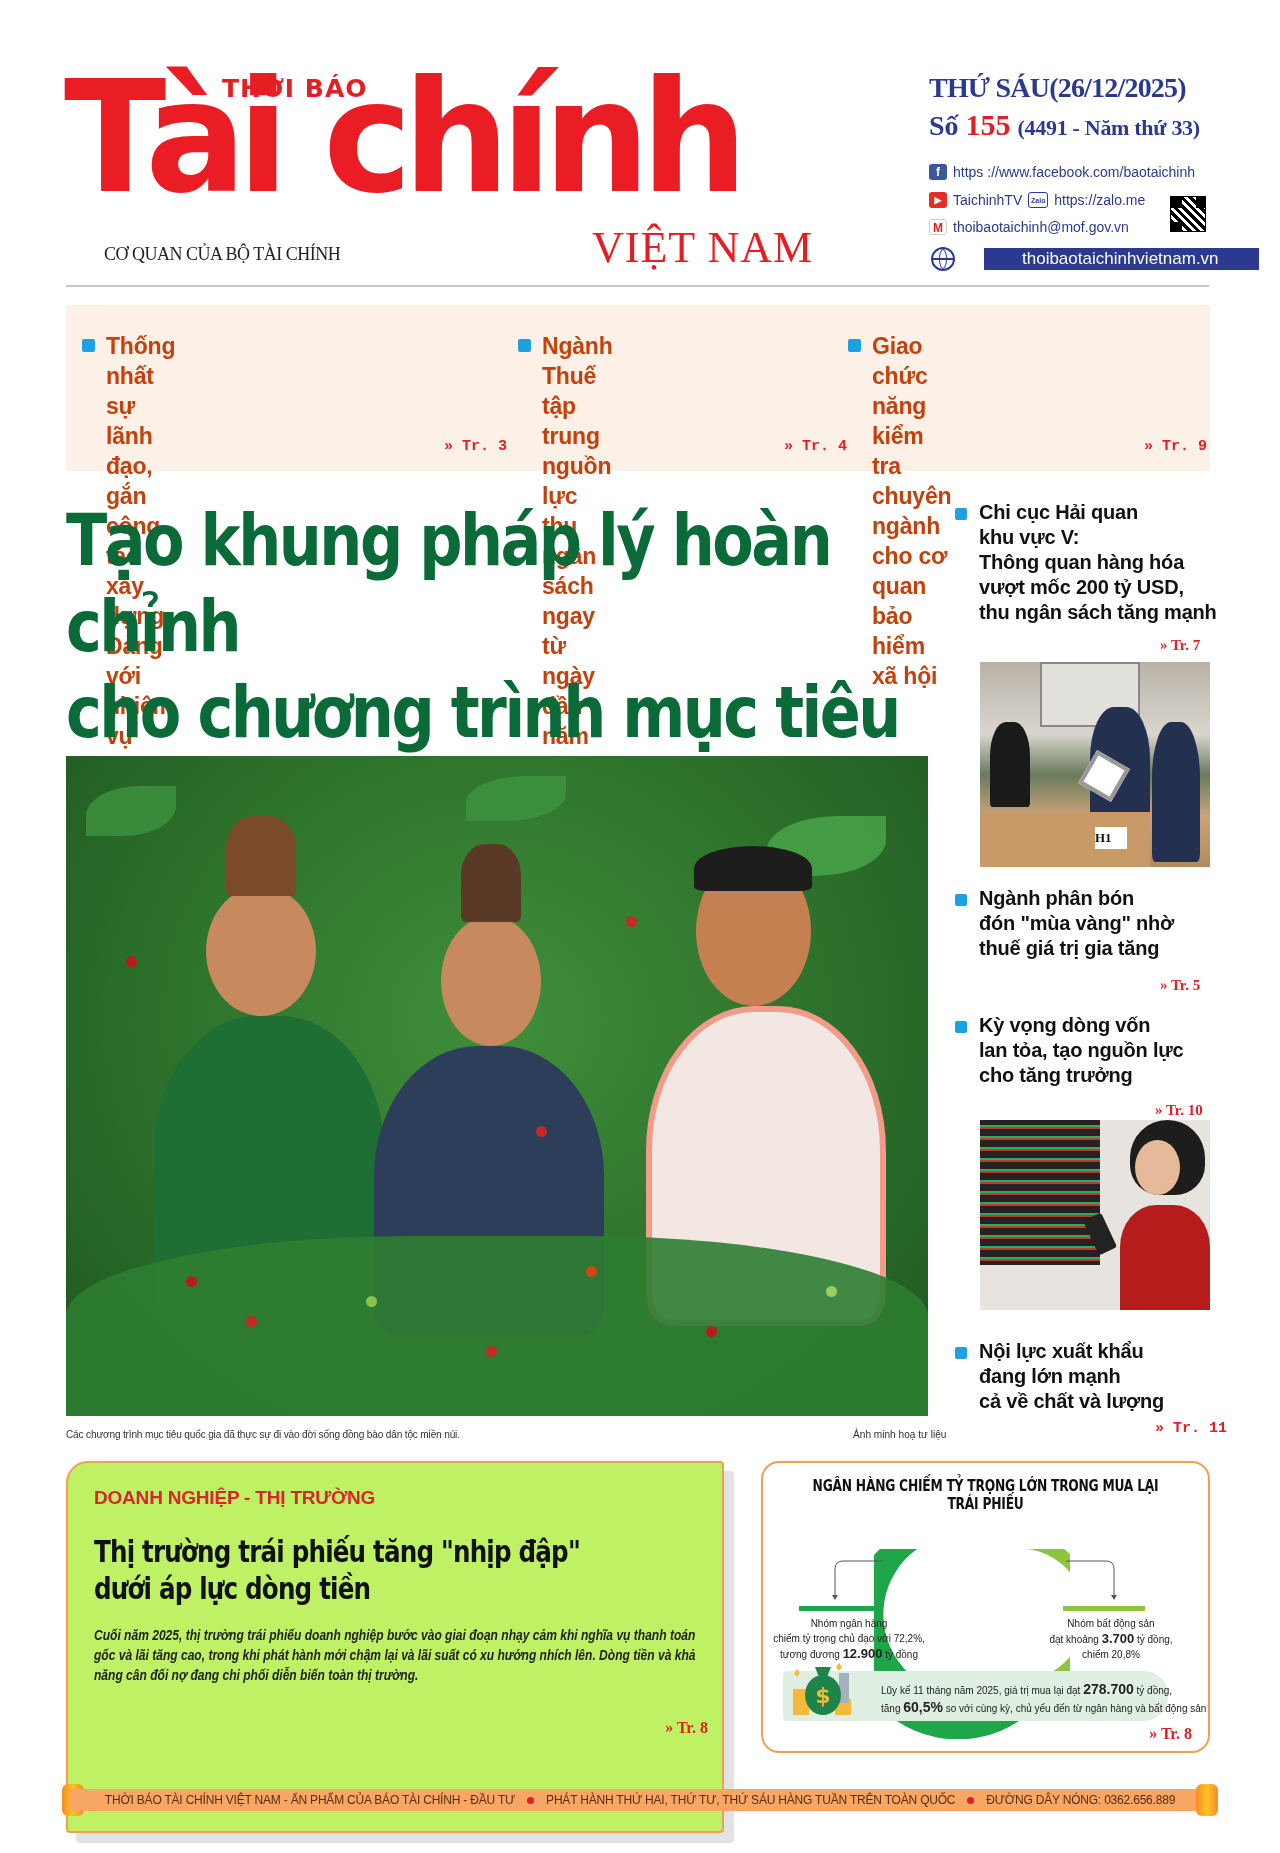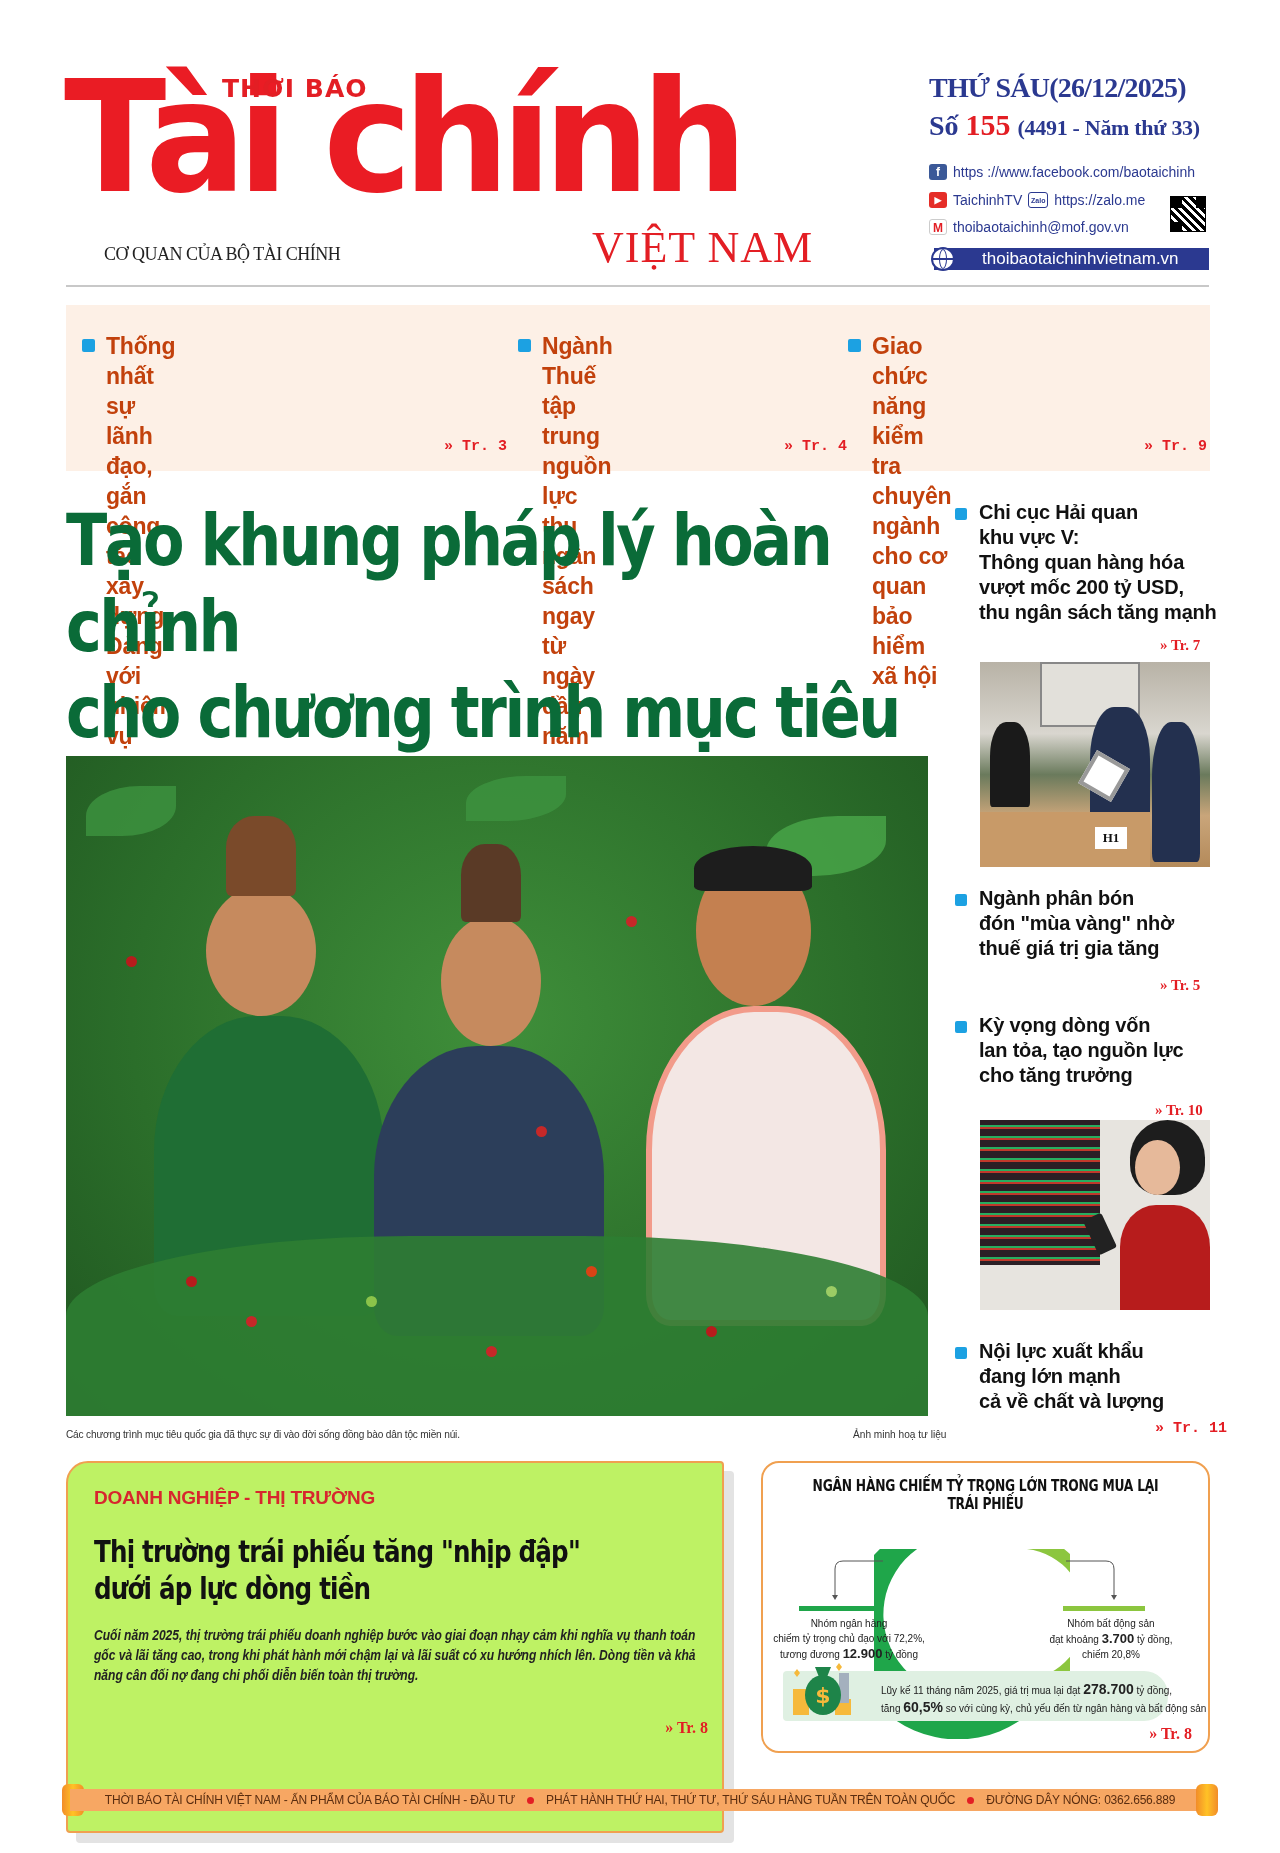--- a/index.html
+++ b/index.html
@@ -24,21 +24,21 @@
   .ico-fb { background: #3b5998; }
   .ico-yt { background: #e52d27; font-size: 9px; }
   .ico-zalo { background: #fff; border: 1px solid #2b3990; color: #2b3990; font-size: 7px; width: 20px; }
   .ico-mail { background: #fff; border: 1px solid #ccc; color: #e31e24; }
   .qr { left: 1170px; top: 196px; width: 36px; height: 36px;
         background:
           linear-gradient(#000,#000) 0 0/11px 11px no-repeat,
           linear-gradient(#000,#000) 25px 0/11px 11px no-repeat,
           linear-gradient(#000,#000) 0 25px/11px 11px no-repeat,
           repeating-linear-gradient(45deg,#000 0 3px,#fff 3px 6px); border: 1px solid #000; }
-  .web-bar { left: 934px; top: 248px; width: 275px; height: 22px; background: #2b3990; color: #fff; font-size: 17px; line-height: 22px; padding-left: 48px; }
+  .web-bar { left: 984px; top: 248px; width: 275px; height: 22px; background: #2b3990; color: #fff; font-size: 17px; line-height: 22px; padding-left: 38px; }
   .globe { left: 931px; top: 247px; width: 24px; height: 24px; border-radius: 50%; background: #fff; border: 2px solid #2b3990; }
   .globe::before { content: ""; position: absolute; left: 6px; top: 0; width: 8px; height: 20px; border: 1.5px solid #2b3990; border-radius: 50%; box-sizing: border-box; }
   .globe::after { content: ""; position: absolute; left: 0; top: 9px; width: 20px; height: 1.5px; background: #2b3990; }
 
   
   .teasers { left: 66px; top: 305px; width: 1144px; height: 166px; background: #fdf0e6; }
   .teaser { position: absolute; top: 26px; }
   .teaser .bullet { position: absolute; left: 0; top: 8px; width: 13px; height: 13px; background: #1ca1e2; border-radius: 2px; }
   .teaser .txt { position: absolute; left: 24px; top: 0; font-weight: bold; font-size: 23px; line-height: 30px; color: #c2410c; white-space: pre-line; letter-spacing: -0.2px; }
   .teaser-pg { position: absolute; font-family: Liberation Mono, monospace; font-weight: bold; font-size: 15px; color: #e31e24; top: 133px; }
@@ -205,21 +205,21 @@
 </div>
 <div class="abs side-pg" style="left:1160px;top:637px;">» Tr. 7</div>
 
 <div class="abs photo-customs">
   <div class="abs" style="left:60px;top:0;width:100px;height:65px;background:#e2e0da;border:2px solid #888;"></div>
   <div class="abs" style="left:10px;top:60px;width:40px;height:85px;background:#1a1a1a;border-radius:40% 40% 6% 6%;"></div>
   <div class="abs" style="left:110px;top:45px;width:60px;height:130px;background:#23304f;border-radius:40% 40% 6% 6%;"></div>
   <div class="abs" style="left:172px;top:60px;width:48px;height:140px;background:#23304f;border-radius:40% 40% 6% 6%;"></div>
   <div class="abs" style="left:105px;top:95px;width:38px;height:38px;background:#fff;border:4px solid #999;transform:rotate(30deg);"></div>
   <div class="abs" style="left:0;top:150px;width:170px;height:55px;background:#c89a68;"></div>
-  <div class="abs" style="left:115px;top:165px;width:32px;height:22px;background:#fff;font-family:'Liberation Serif',serif;font-size:13px;font-weight:bold;text-align:center;line-height:22px;">H1</div>
+  <div class="abs" style="left:115px;top:165px;width:32px;height:22px;background:#fff;font-family:'Liberation Serif',serif;font-size:13px;font-weight:bold;text-align:left;line-height:22px;">H1</div>
 </div>
 
 <div class="abs side-item" style="top:886px;">
   <span class="bullet"></span>
   <div class="txt">Ngành phân bón
 đón "mùa vàng" nhờ
 thuế giá trị gia tăng</div>
 </div>
 <div class="abs side-pg" style="left:1160px;top:977px;">» Tr. 5</div>
 

